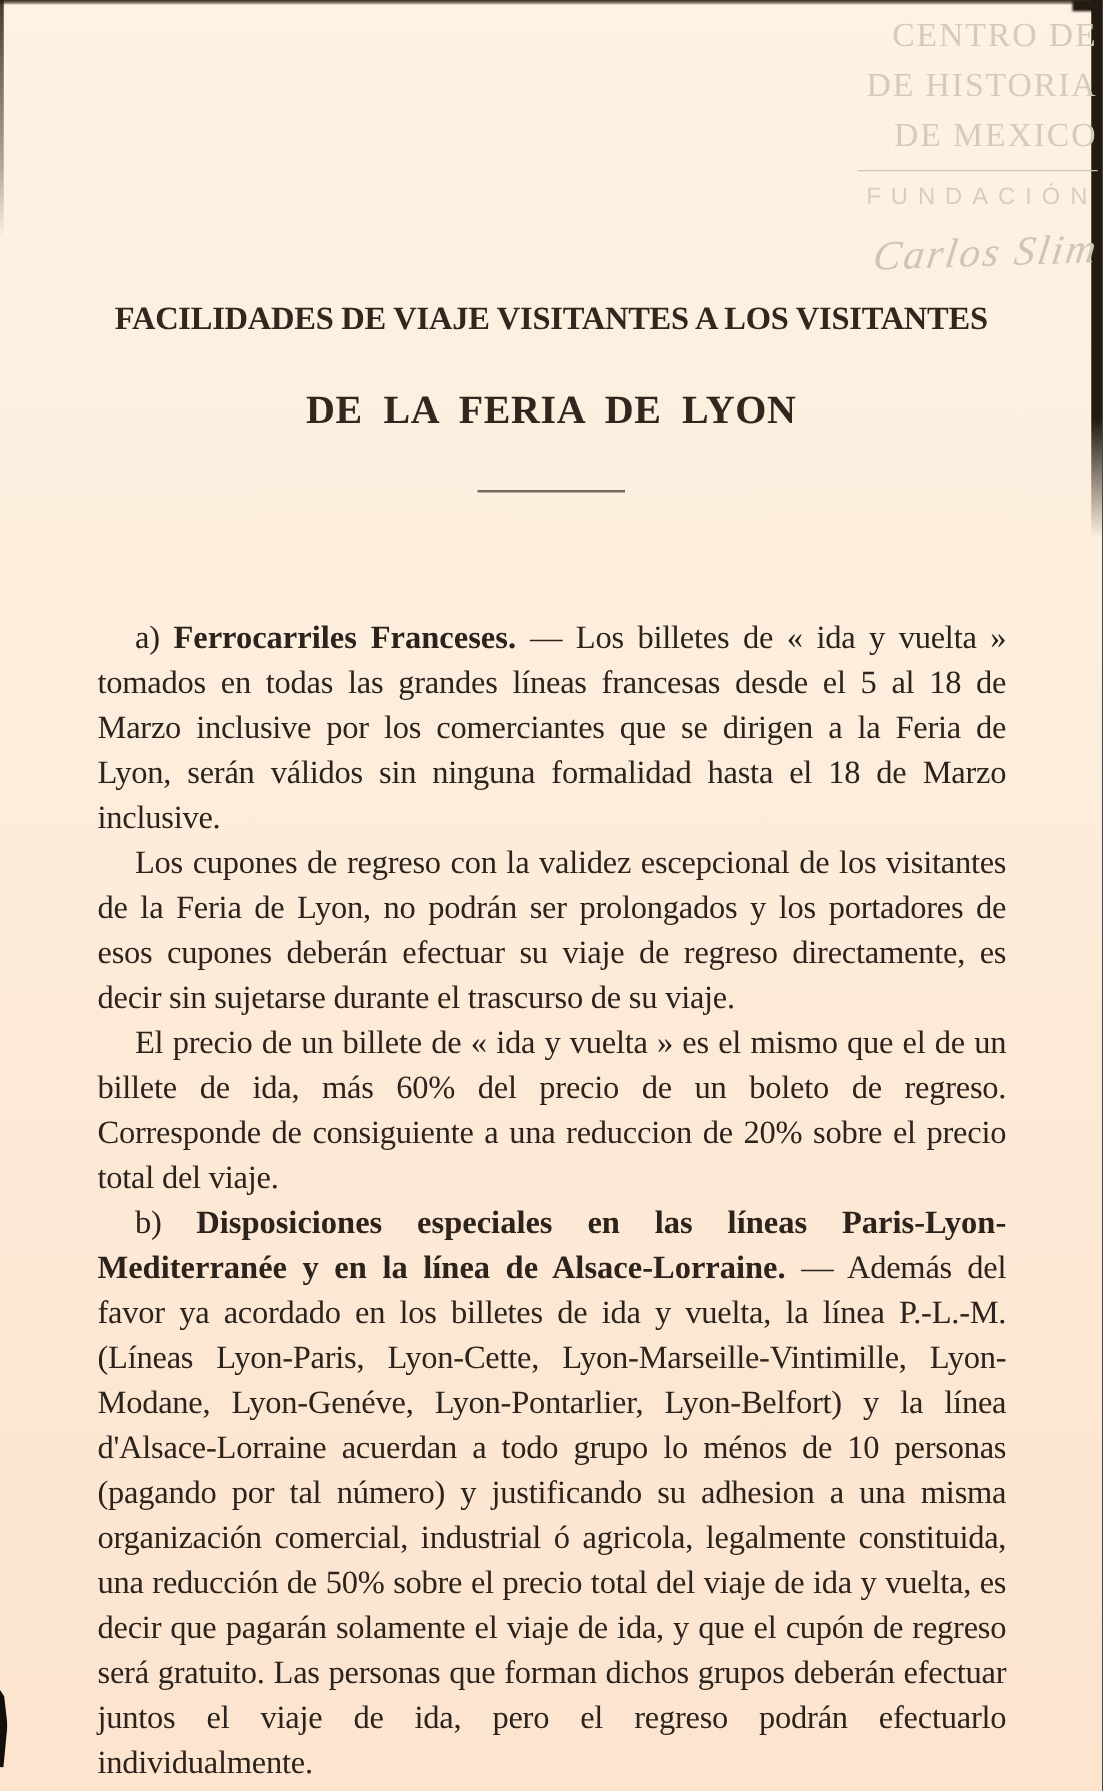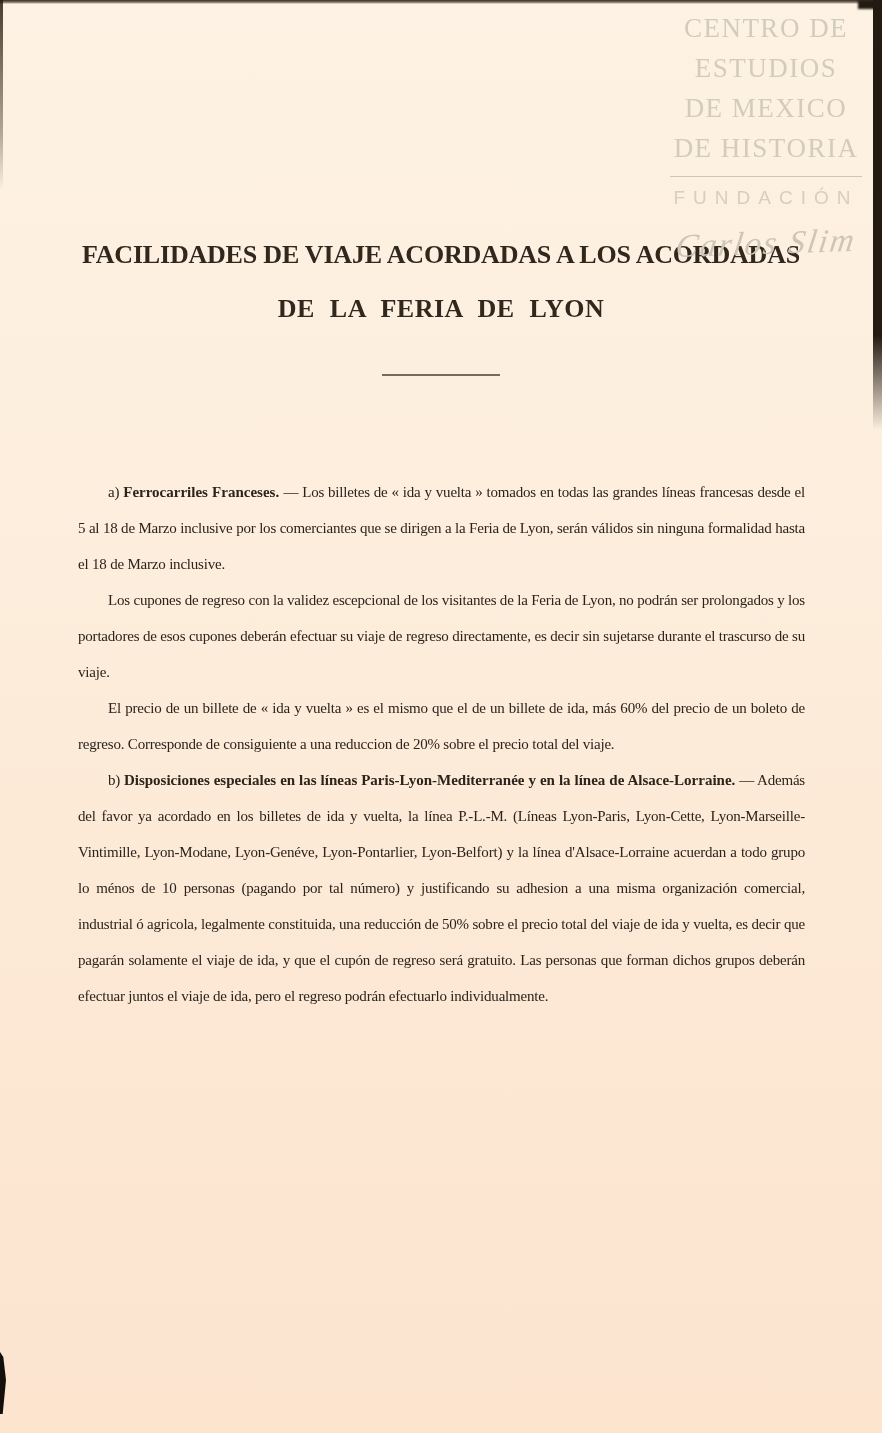--- a/index.html
+++ b/index.html
@@ -16,62 +16,61 @@
   .edge-top{position:absolute;top:0;left:0;width:100%;height:4px;
     background:linear-gradient(180deg,rgba(46,32,20,.95) 0%,rgba(46,32,20,.55) 60%,rgba(46,32,20,0) 100%);}
   .edge-right{position:absolute;top:0;right:0;width:9px;height:430px;
     background:linear-gradient(180deg,#231a12 0%,#231a12 78%,rgba(35,26,18,0) 100%);}
   .edge-right-corner{position:absolute;top:0;right:0;width:24px;height:9px;background:#231a12;filter:blur(1px);}
   .edge-left{position:absolute;top:0;left:0;width:3px;height:190px;
     background:linear-gradient(180deg,rgba(40,28,18,.85) 0%,rgba(40,28,18,.35) 70%,rgba(40,28,18,0) 100%);}
   .edge-bottom-left{position:absolute;left:0;top:1352px;width:6px;height:62px;background:#140f0b;
     clip-path:polygon(0 0,55% 8%,100% 45%,45% 100%,0 100%);}
   
-  .watermark{position:absolute;top:8px;right:20px;width:192px;text-align:center;
+  .watermark{position:absolute;top:8px;right:4px;width:192px;text-align:right;
     color:#d3ccbd;user-select:none;}
   .wm-line{font-size:27px;line-height:40px;letter-spacing:1.5px;font-family:"Liberation Serif","DejaVu Serif",serif;}
   .wm-rule{border:0;border-top:1px solid #cdc5b6;margin:8px 0 10px;}
   .wm-foundation{font-family:"Liberation Sans","DejaVu Sans",sans-serif;font-size:19px;
     letter-spacing:8px;color:#d6cfc1;margin-bottom:16px;white-space:nowrap;}
   .wm-signature{font-style:italic;font-size:33px;color:#cdc5b6;
     transform:skewX(-10deg) rotate(-2deg);letter-spacing:2px;white-space:nowrap;}
   
   .title{ text-align:center;font-weight:bold;color:#30271e;}
   .title-line1{font-size:26px;letter-spacing:-0.2px;padding-top:240px;line-height:30px;}
-  .title-line2{font-size:26px;word-spacing:8px;letter-spacing:0.5px;margin-top:24px;line-height:30px;}
+  .title-line2{font-size:32px;word-spacing:8px;letter-spacing:0.5px;margin-top:42px;line-height:30px;}
   .divider{width:118px;height:2px;background:#756c60;margin:50px auto 0;}
   
   .bodytext{margin-top:98px;padding:0 77px 0 78px;
-    font-size:15px;line-height:36px;text-align:justify;letter-spacing:-0.2px;}
+    font-size:26px;line-height:36px;text-align:justify;letter-spacing:-0.2px;}
   .bodytext p{margin:0;text-indent:30px;}
   .bodytext strong{font-weight:bold;letter-spacing:0;}
 </style>
 </head>
 <body>
 
 <div class="page">
 
   <div class="edge-top"></div>
   <div class="edge-right"></div>
   <div class="edge-right-corner"></div>
   <div class="edge-left"></div>
   <div class="edge-bottom-left"></div>
 
   <div class="watermark">
     <div class="wm-line">CENTRO DE</div>
-    <div class="wm-line">ESTUDIOS</div>
+    <div class="wm-line">DE HISTORIA</div>
     <div class="wm-line">DE MEXICO</div>
-    <div class="wm-line">DE HISTORIA</div>
     <hr class="wm-rule">
     <div class="wm-foundation">FUNDACIÓN</div>
     <div class="wm-signature">Carlos Slim</div>
   </div>
 
   <div class="title">
-    <div class="title-line1">FACILIDADES DE VIAJE ACORDADAS A LOS ACORDADAS</div>
+    <div class="title-line1">FACILIDADES DE VIAJE VISITANTES A LOS VISITANTES</div>
     <div class="title-line2">DE LA FERIA DE LYON</div>
   </div>
   <div class="divider"></div>
 
   <div class="bodytext">
     <p><span>a) </span><strong>Ferrocarriles Franceses. </strong><span>— Los billetes de « ida y vuelta » tomados en todas las grandes líneas francesas desde el 5 al 18 de Marzo inclusive por los comerciantes que se dirigen a la Feria de Lyon, serán válidos sin ninguna formalidad hasta el 18 de Marzo inclusive.</span></p>
     <p><span></span><strong></strong><span>Los cupones de regreso con la validez escepcional de los visitantes de la Feria de Lyon, no podrán ser prolongados y los portadores de esos cupones deberán efectuar su viaje de regreso directamente, es decir sin sujetarse durante el trascurso de su viaje.</span></p>
     <p><span></span><strong></strong><span>El precio de un billete de « ida y vuelta » es el mismo que el de un billete de ida, más 60% del precio de un boleto de regreso. Corresponde de consiguiente a una reduccion de 20% sobre el precio total del viaje.</span></p>
     <p><span>b) </span><strong>Disposiciones especiales en las líneas Paris-Lyon-Mediterranée y en la línea de Alsace-Lorraine. </strong><span>— Además del favor ya acordado en los billetes de ida y vuelta, la línea P.-L.-M. (Líneas Lyon-Paris, Lyon-Cette, Lyon-Marseille-Vintimille, Lyon-Modane, Lyon-Genéve, Lyon-Pontarlier, Lyon-Belfort) y la línea d'Alsace-Lorraine acuerdan a todo grupo lo ménos de 10 personas (pagando por tal número) y justificando su adhesion a una misma organización comercial, industrial ó agricola, legalmente constituida, una reducción de 50% sobre el precio total del viaje de ida y vuelta, es decir que pagarán solamente el viaje de ida, y que el cupón de regreso será gratuito. Las personas que forman dichos grupos deberán efectuar juntos el viaje de ida, pero el regreso podrán efectuarlo individualmente.</span></p>
   </div>

